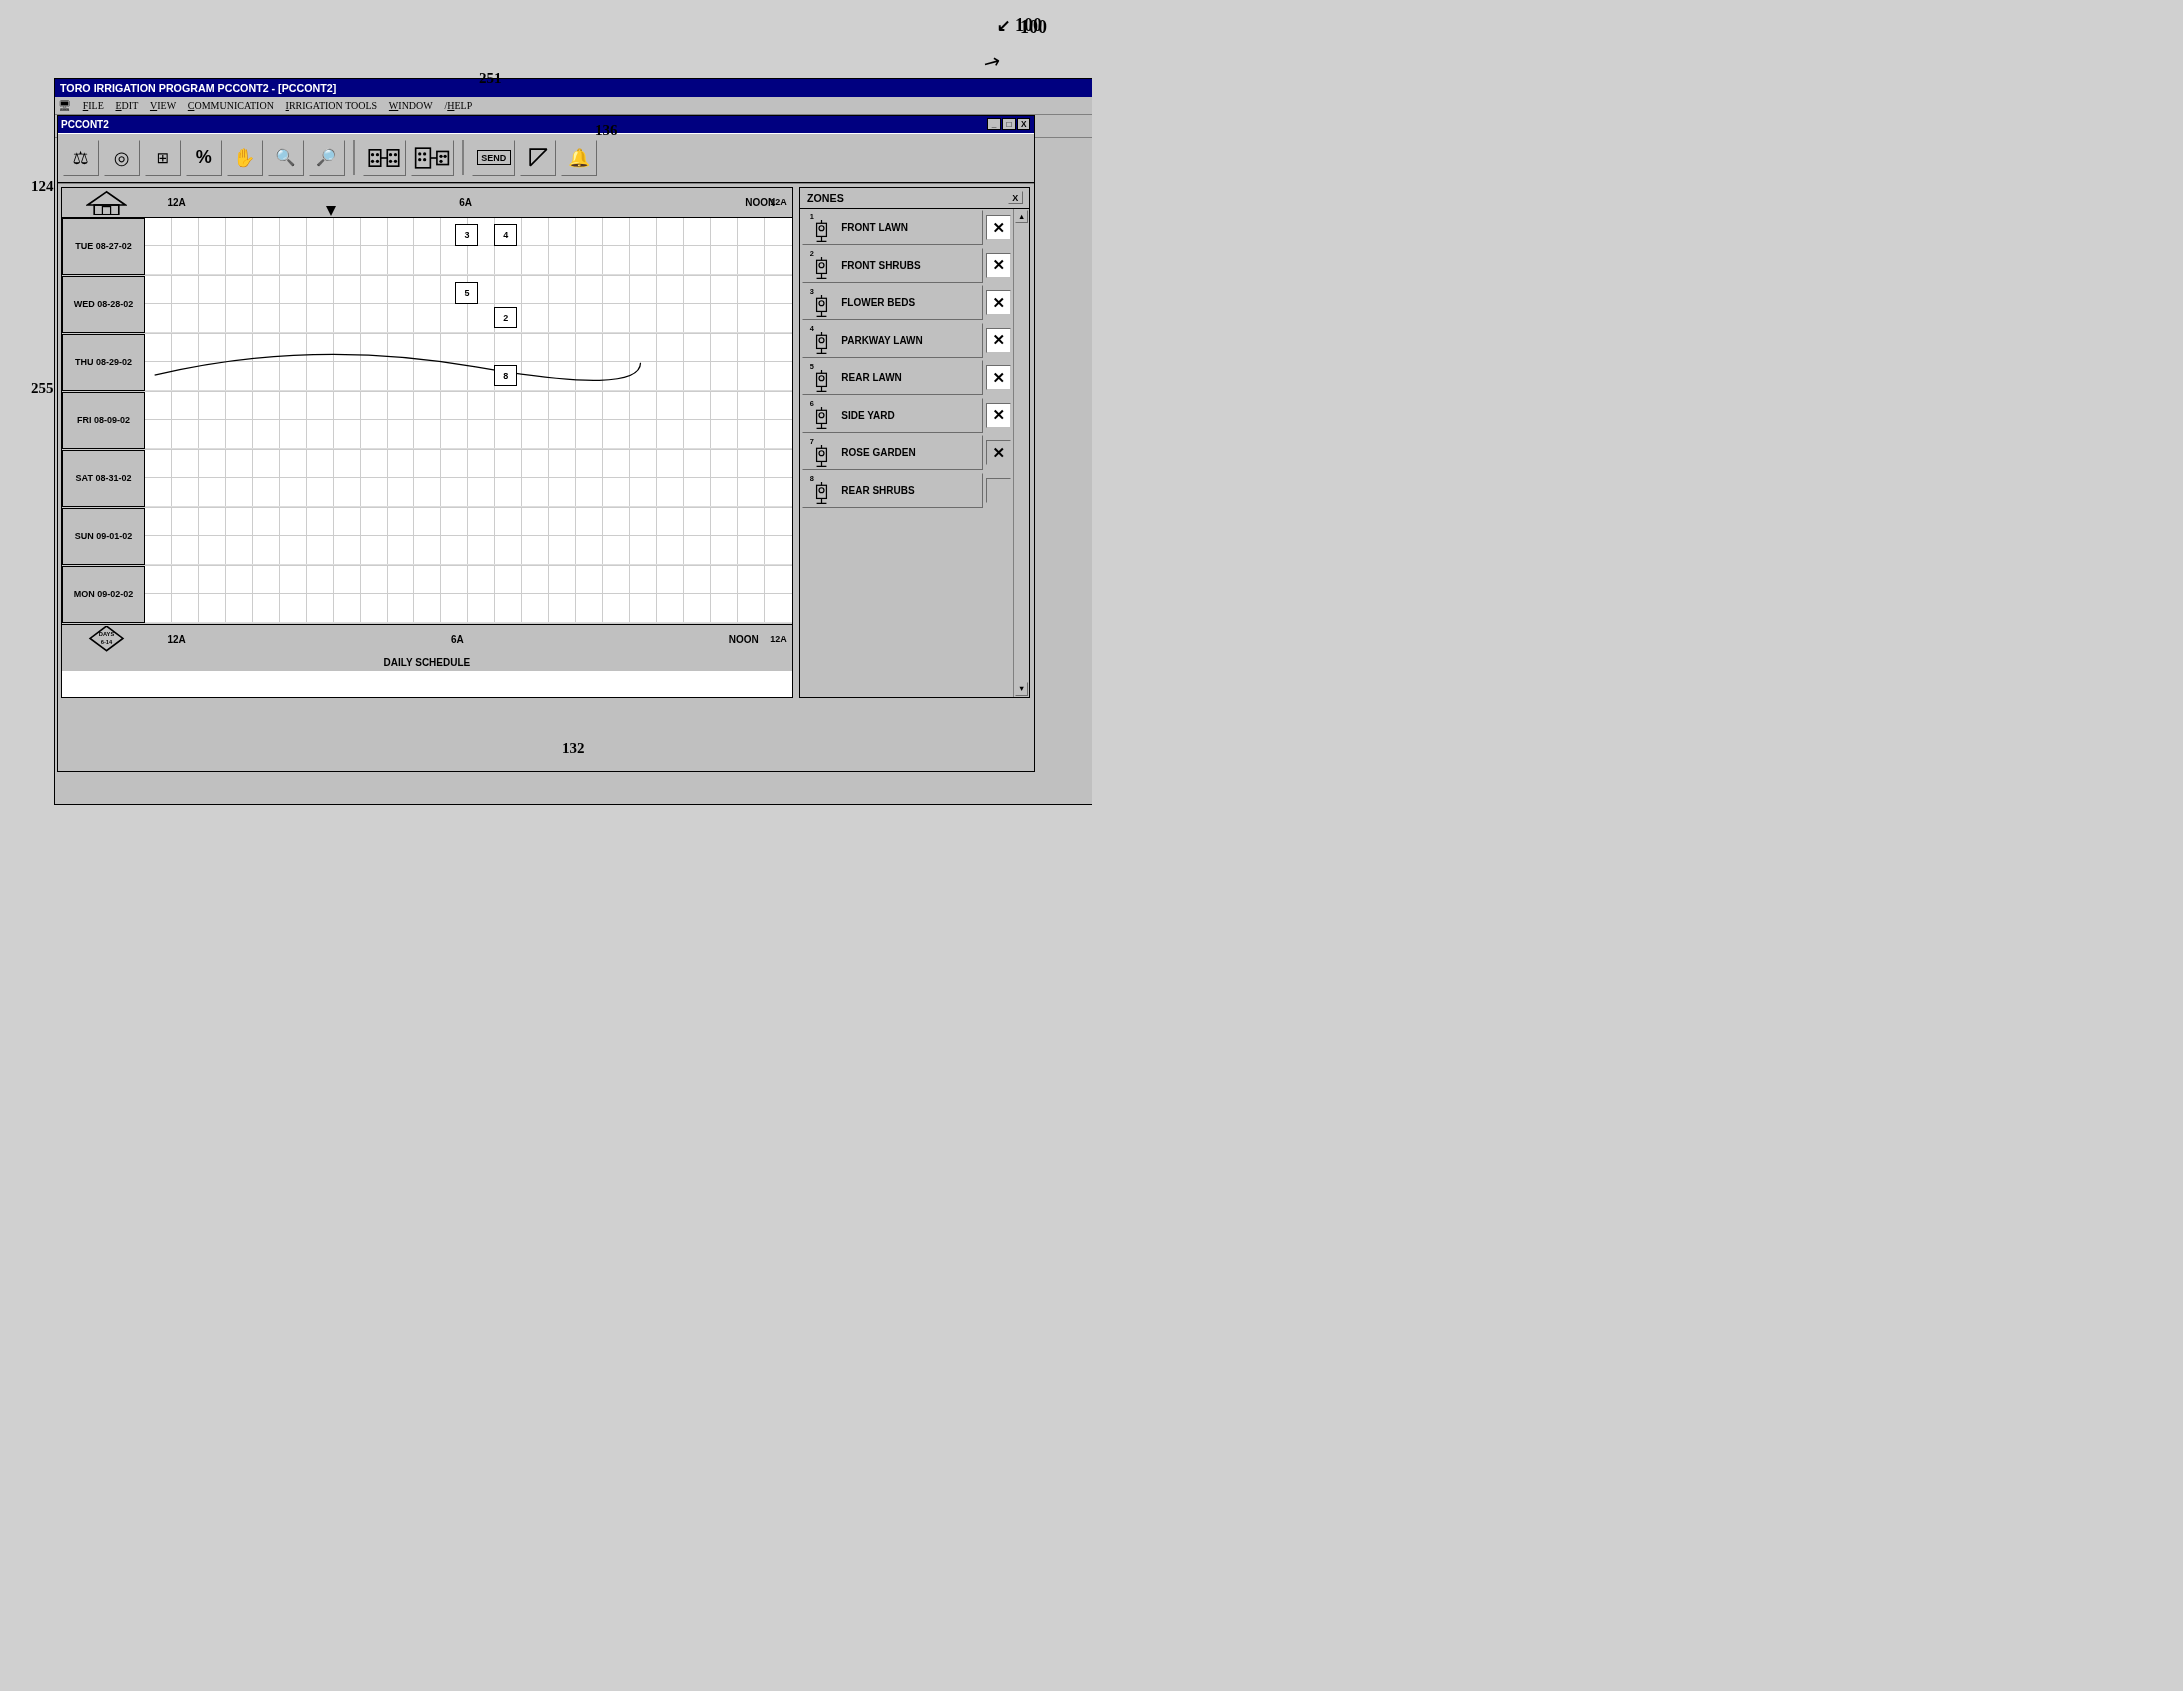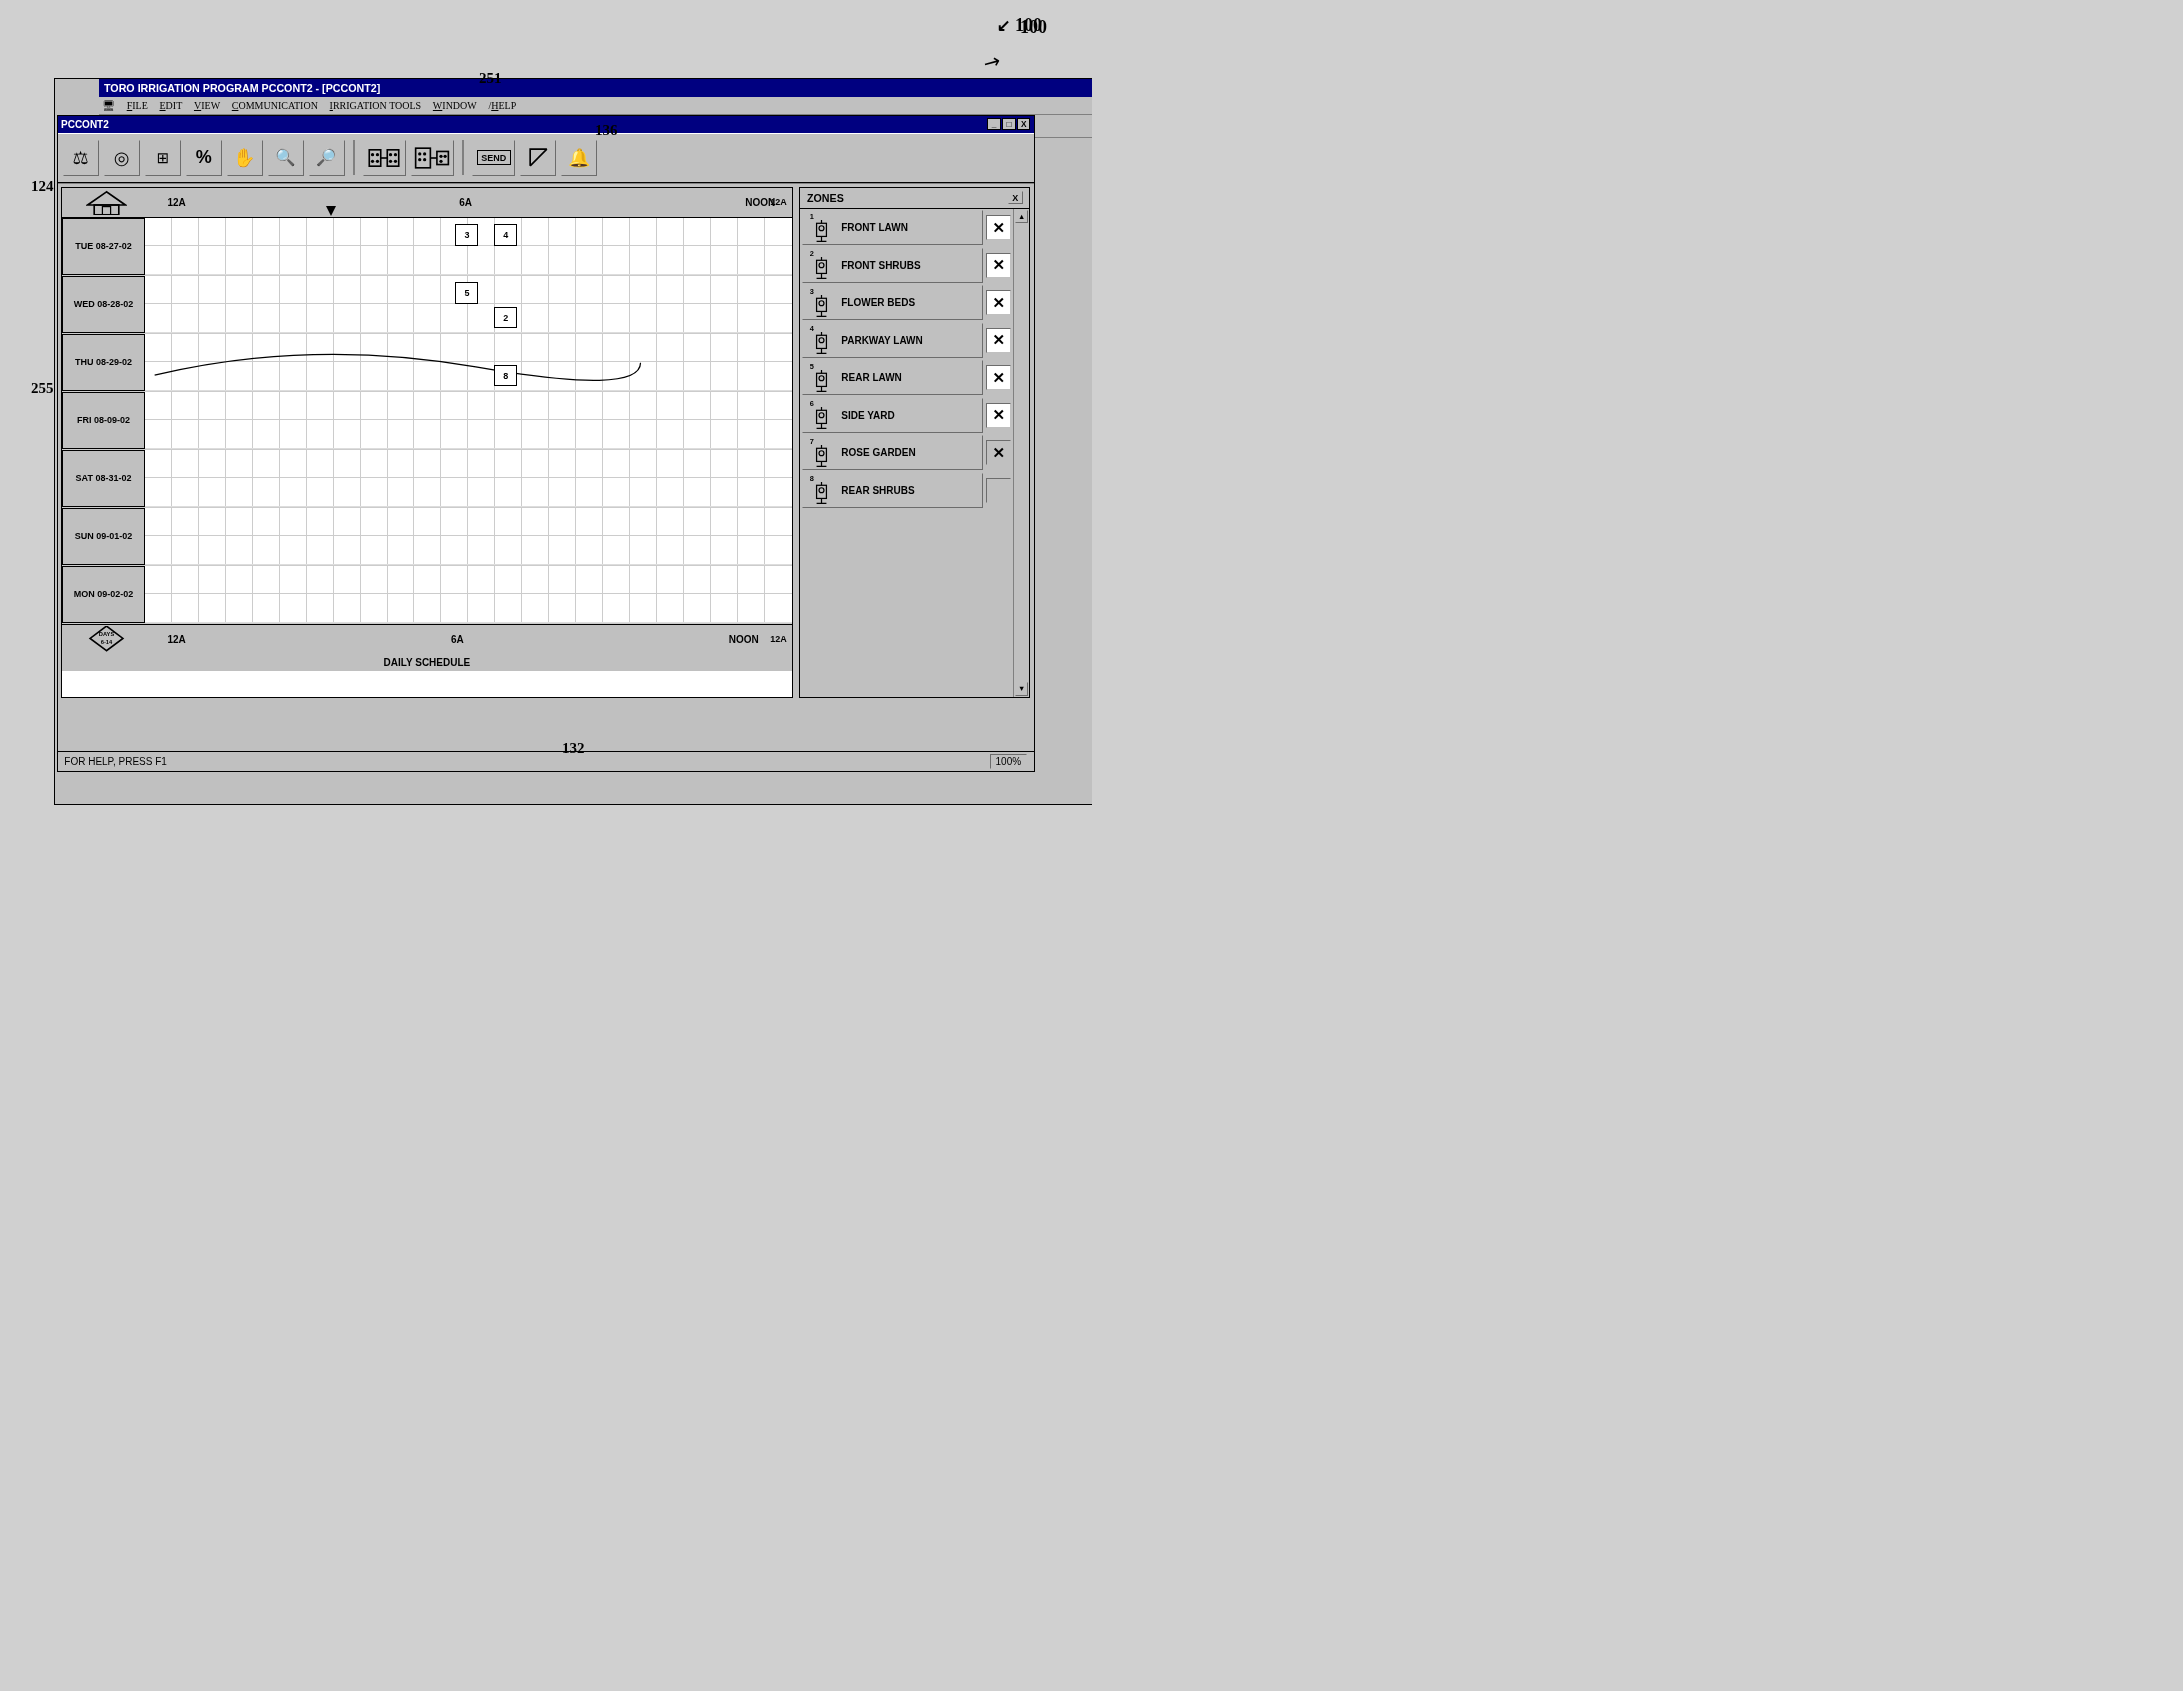--- a/index.html
+++ b/index.html
@@ -28,21 +28,20 @@
 
     
     .main-window {
       position: absolute;
       top: 78px;
       left: 54px;
       width: 1176px;
       height: 727px;
       background: #c0c0c0;
       border: 1.7px solid #000;
-      padding-left: 44px;
     }
 
     
     .title-bar {
       background: #000080;
       color: white;
       font-size: 10.7px;
       font-weight: bold;
       padding: 2.5px 5px;
       display: flex;
@@ -898,24 +897,20 @@
             <div style="width:13.2px;height:13.2px;background:#c0c0c0;border:0.8px outset #c0c0c0;display:flex;align-items:center;justify-content:center;font-size:7.4px;cursor:pointer;">▲</div>
             <div style="flex:1;width:13.2px;background:#c0c0c0;margin:1.7px 0;"></div>
             <div style="width:13.2px;height:13.2px;background:#c0c0c0;border:0.8px outset #c0c0c0;display:flex;align-items:center;justify-content:center;font-size:7.4px;cursor:pointer;">▼</div>
           </div>
         </div>
 
       </div>
 
     </div>
 
-    <div class="status-bar">
-      <span class="status-text">FOR HELP, PRESS F1</span>
-      <span class="status-percent">100%</span>
-    </div>
 
   </div>
 
 </div>
 
 <div style="position:absolute; top:70px; left:479px; font-size:15px; font-weight:bold; font-family:serif;">
   <span>251</span>
 </div>
 <div style="position:absolute; top:122px; left:595px; font-size:15px; font-weight:bold; font-family:serif;">
   <span>136</span>

